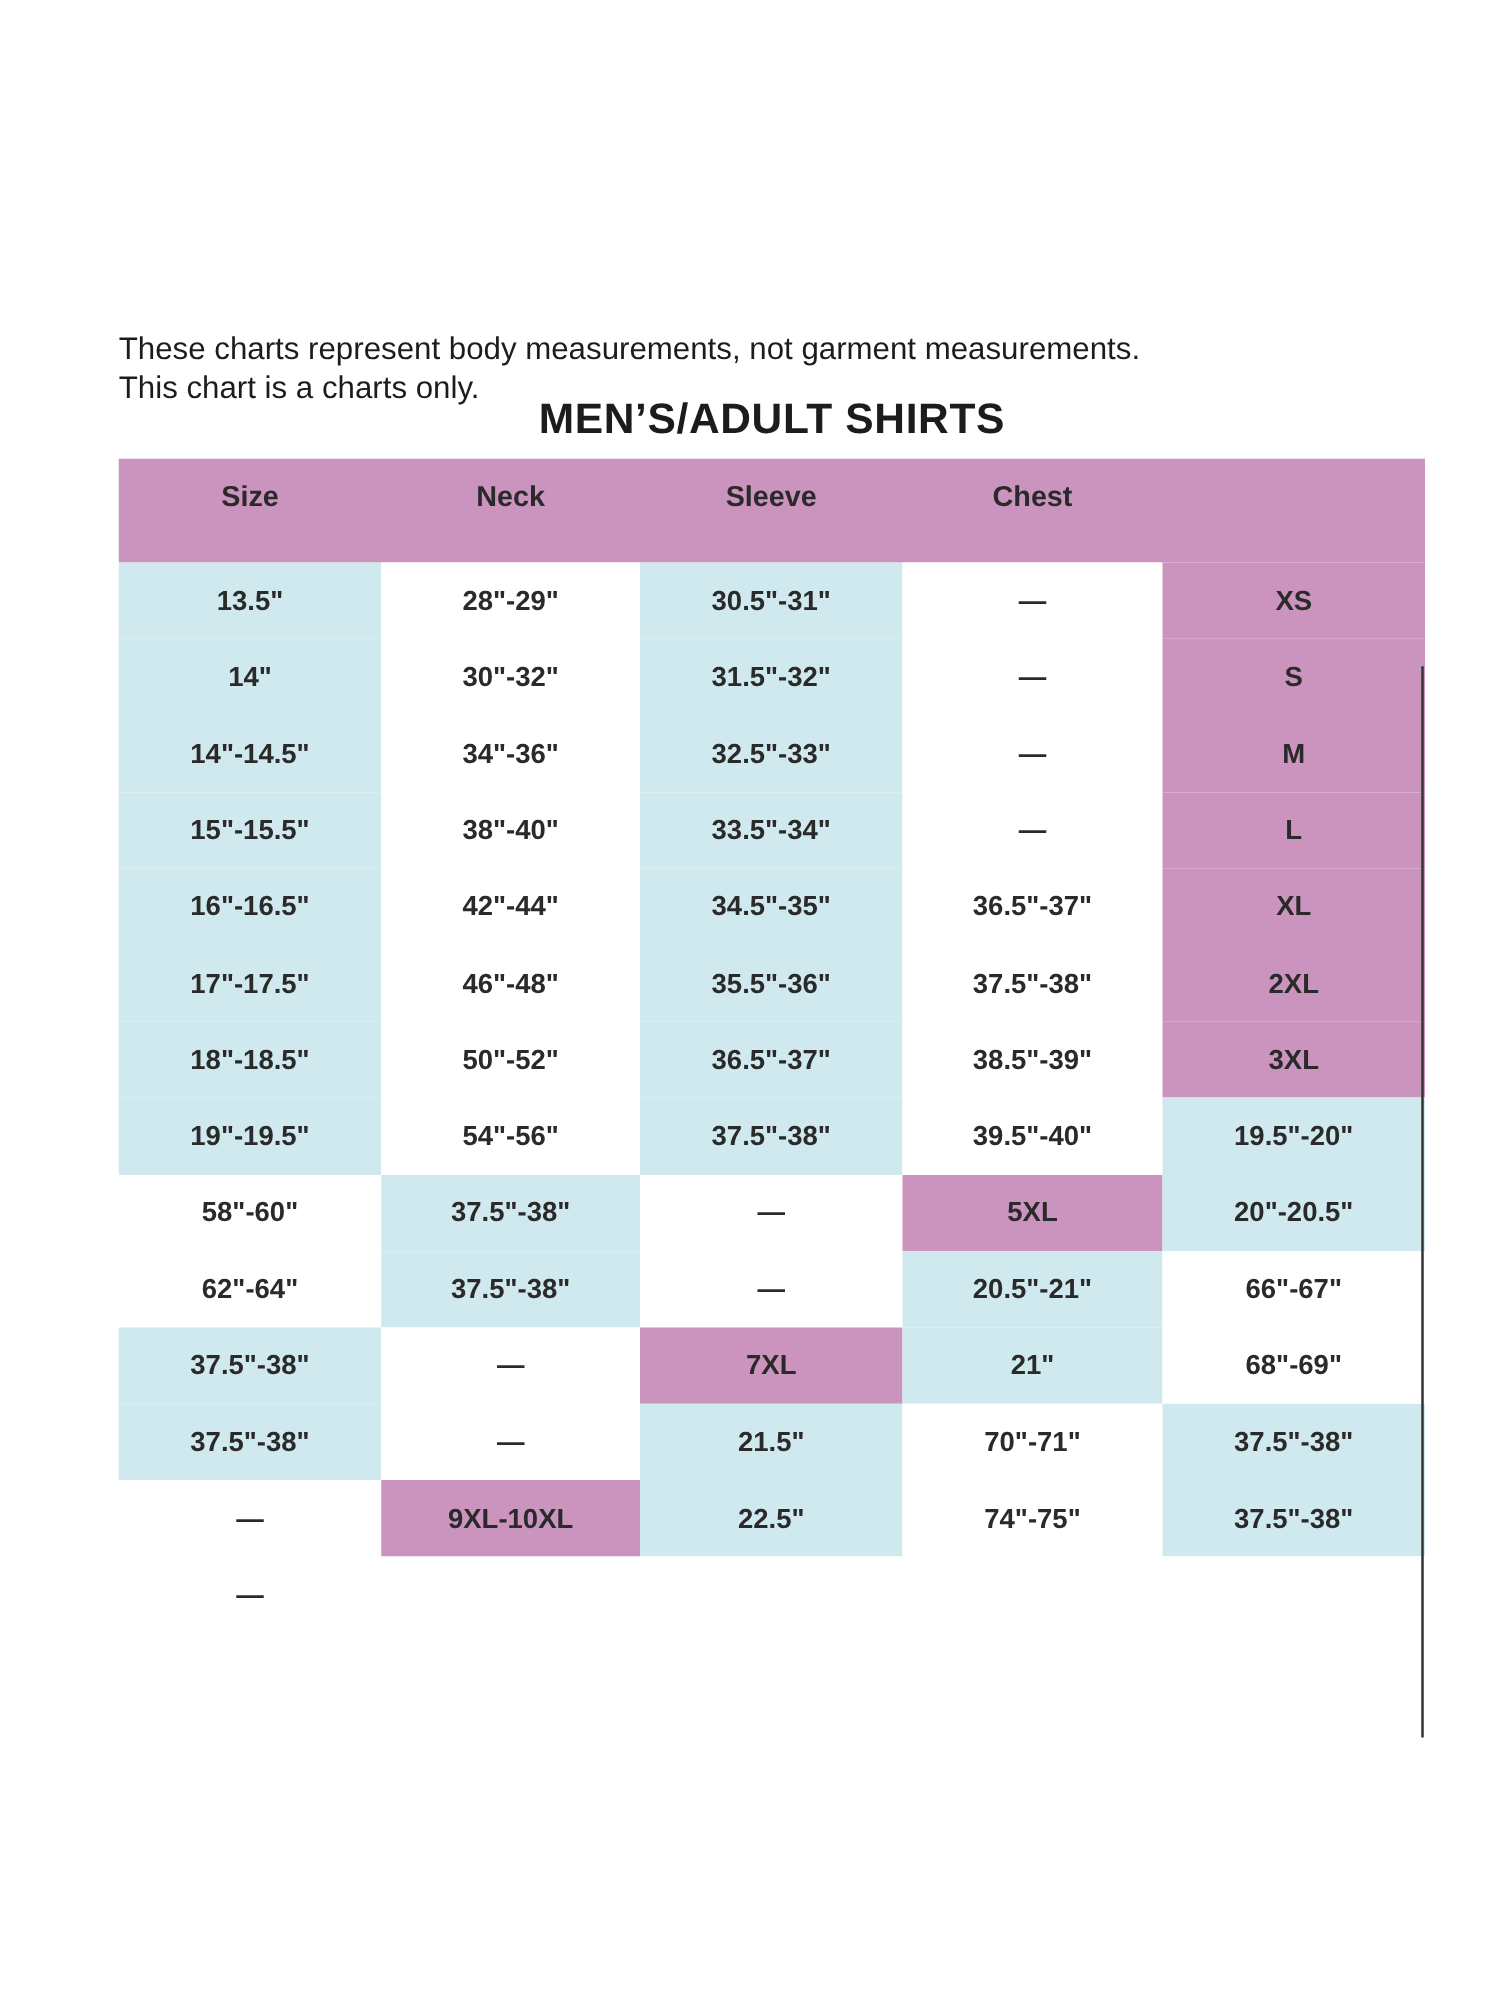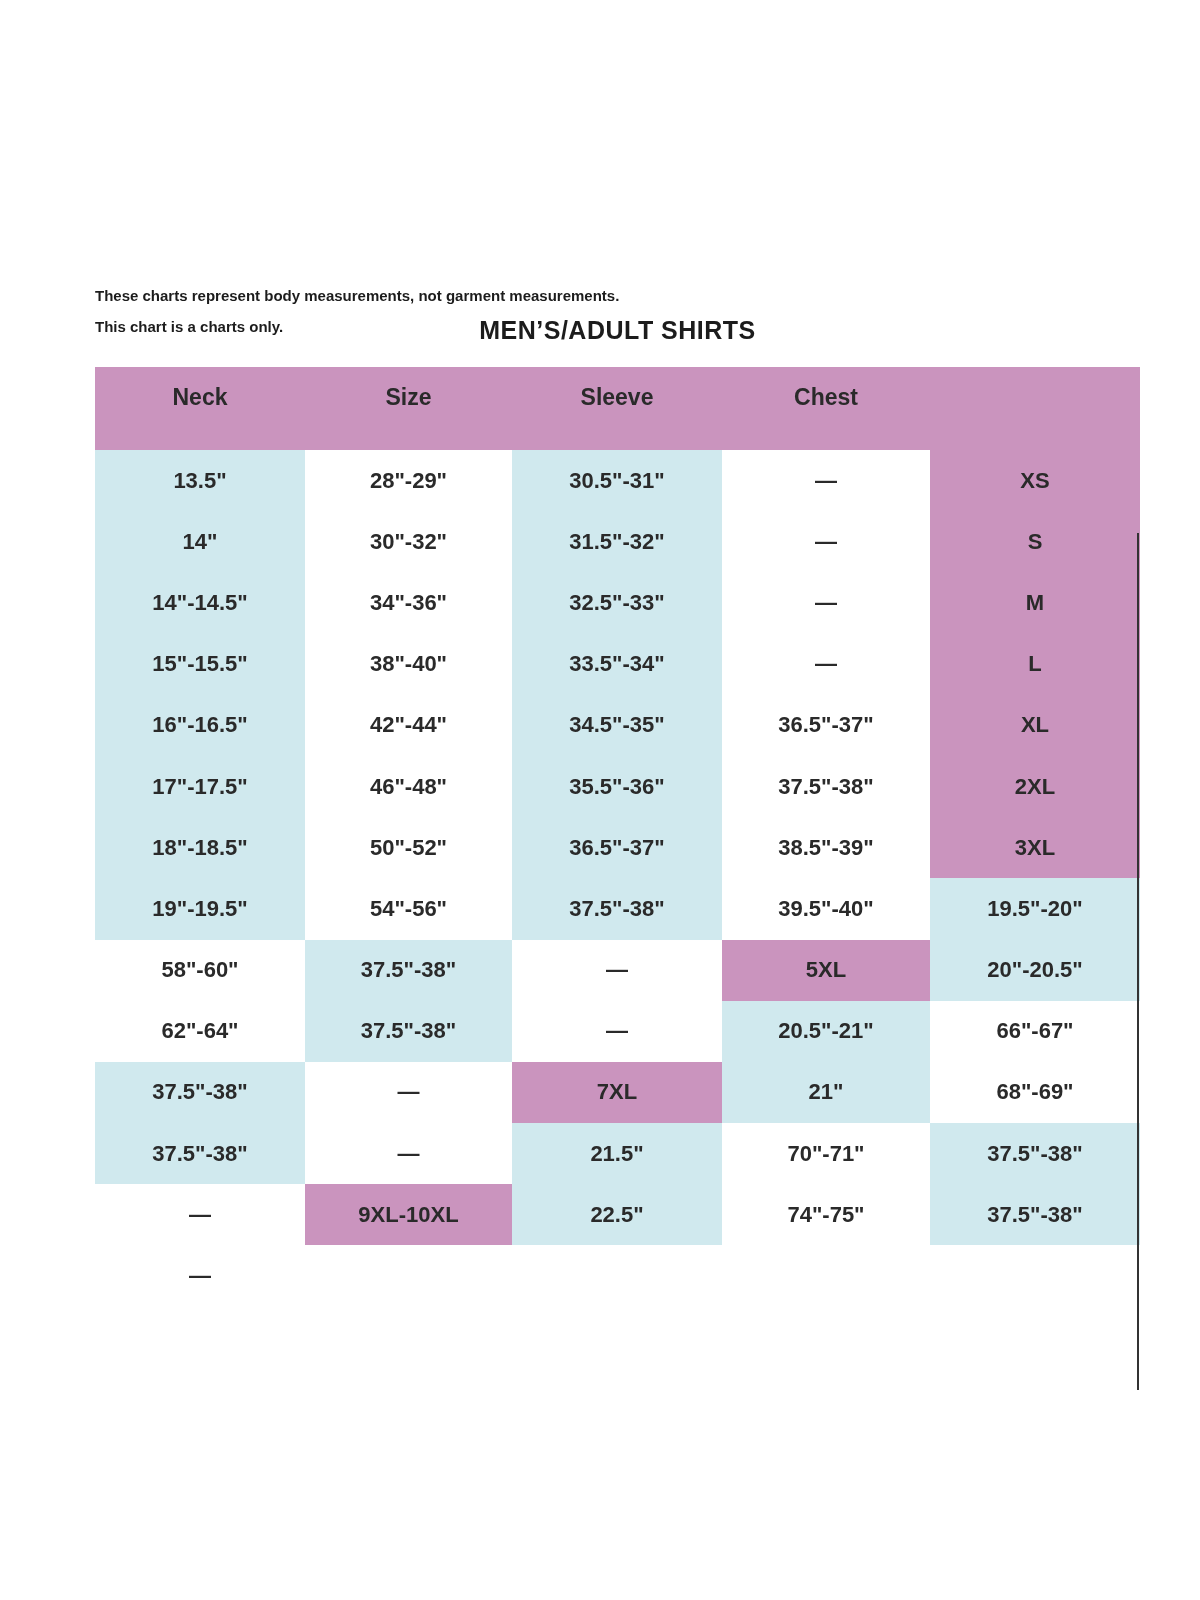--- a/index.html
+++ b/index.html
@@ -6,34 +6,34 @@
     html, body { width: 1200px; height: 1600px; }
     body {
       background: #ffffff;
       font-family: "Liberation Sans", sans-serif;
       position: relative;
       color: #1c1c1c;
     }
     .disclaimer {
       position: absolute;
       left: 95px;
-      top: 280px;
-      font-size: 15px;
+      top: 264px;
+      font-size: 25px;
       line-height: 31px;
       color: var(--text_dark, #1c1c1c);
-      font-weight: 700;
+      font-weight: 400;
       white-space: nowrap;
     }
     .title {
       position: absolute;
       left: 95px;
       top: 316px;
       width: 1045px;
       text-align: center;
-      font-size: 25px;
+      font-size: 34px;
       font-weight: 800;
       letter-spacing: 0.5px;
       color: var(--text_dark, #1c1c1c);
     }
     .size-table {
       position: absolute;
       left: 95px;
       top: 367px;
       width: 1045px;
       height: 940px;
@@ -84,22 +84,22 @@
 
 <div class="disclaimer">
   <div>These charts represent body measurements, not garment measurements.</div>
   <div>This chart is a charts only.</div>
 </div>
 
 <div class="title">MEN’S/ADULT SHIRTS</div>
 
 <div class="size-table">
   <div class="thead">
+    <div class="th">Size</div>
     <div class="th">Neck</div>
-    <div class="th">Size</div>
     <div class="th">Sleeve</div>
     <div class="th">Chest</div>
   </div>
 
   <div class="tbody">
 
     <div class="td col-blue">13.5"</div>
     <div class="td">28"-29"</div>
     <div class="td col-blue">30.5"-31"</div>
     <div class="td">—</div>

